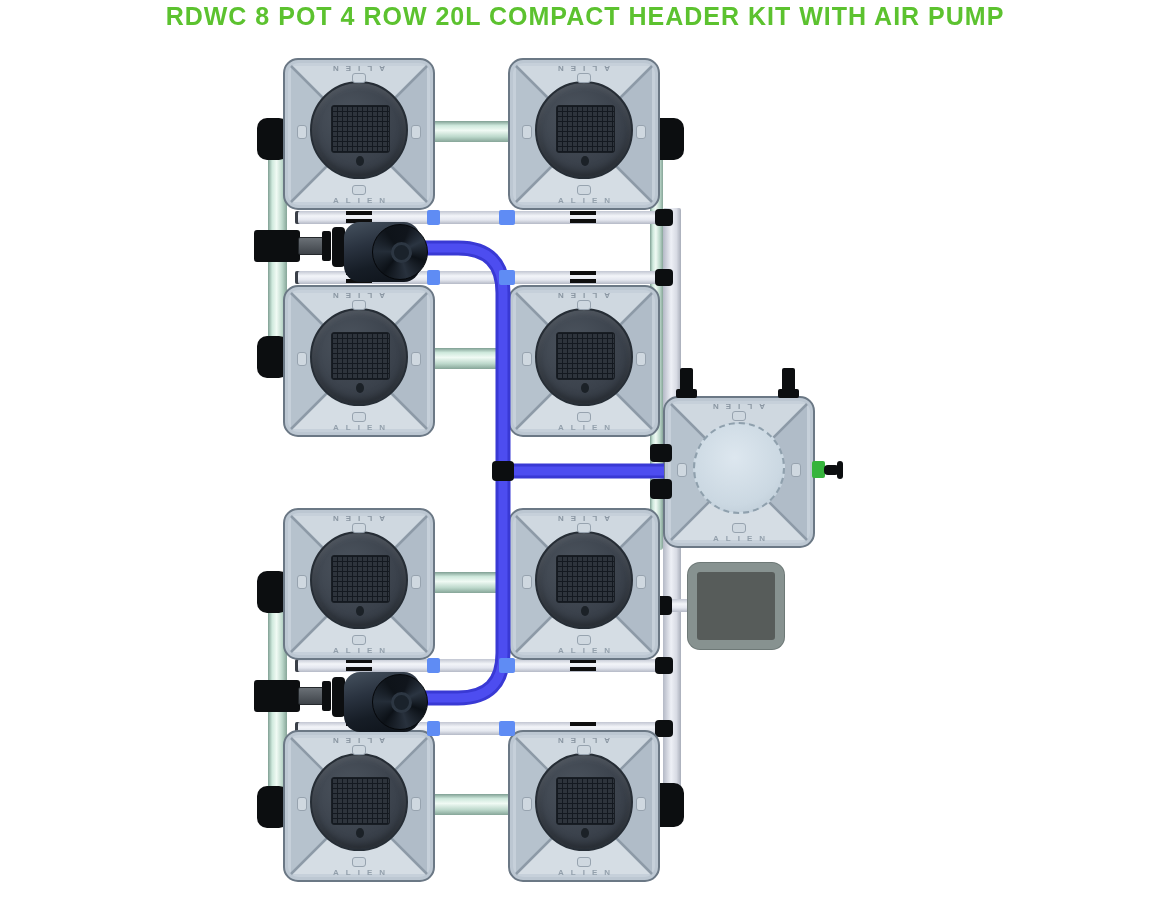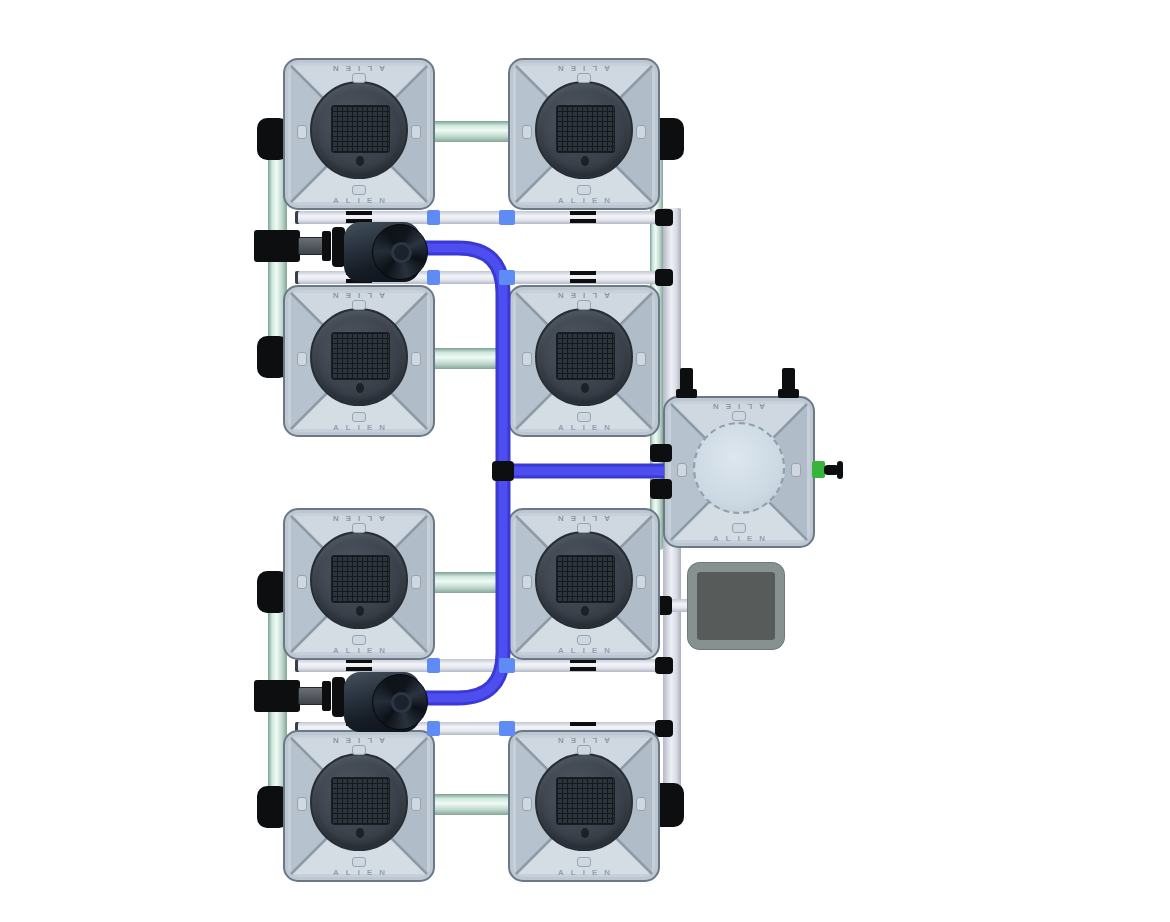--- a/index.html
+++ b/index.html
@@ -70,20 +70,21 @@
 
   
   .tube-base{stroke:var(--tube-blue-dark,#3939d4);}
   .tube-top{stroke:var(--tube-blue,#4d4df0);}
 </style>
 </head>
 <body>
 
 <div id="canvas">
 
+  <div class="page-title">RDWC 8 POT 4 ROW 20L COMPACT HEADER KIT WITH AIR PUMP</div>
 
   <div id="diagram" class="layer">
 
     <div class="layer layer-pipes">
 
       <div class="abs pipe-teal-h" style="left:430px;top:121px;width:82px;height:21px;"></div>
       <div class="abs pipe-teal-h" style="left:430px;top:348px;width:82px;height:21px;"></div>
       <div class="abs pipe-teal-h" style="left:430px;top:572px;width:82px;height:21px;"></div>
       <div class="abs pipe-teal-h" style="left:430px;top:794px;width:82px;height:21px;"></div>
 

